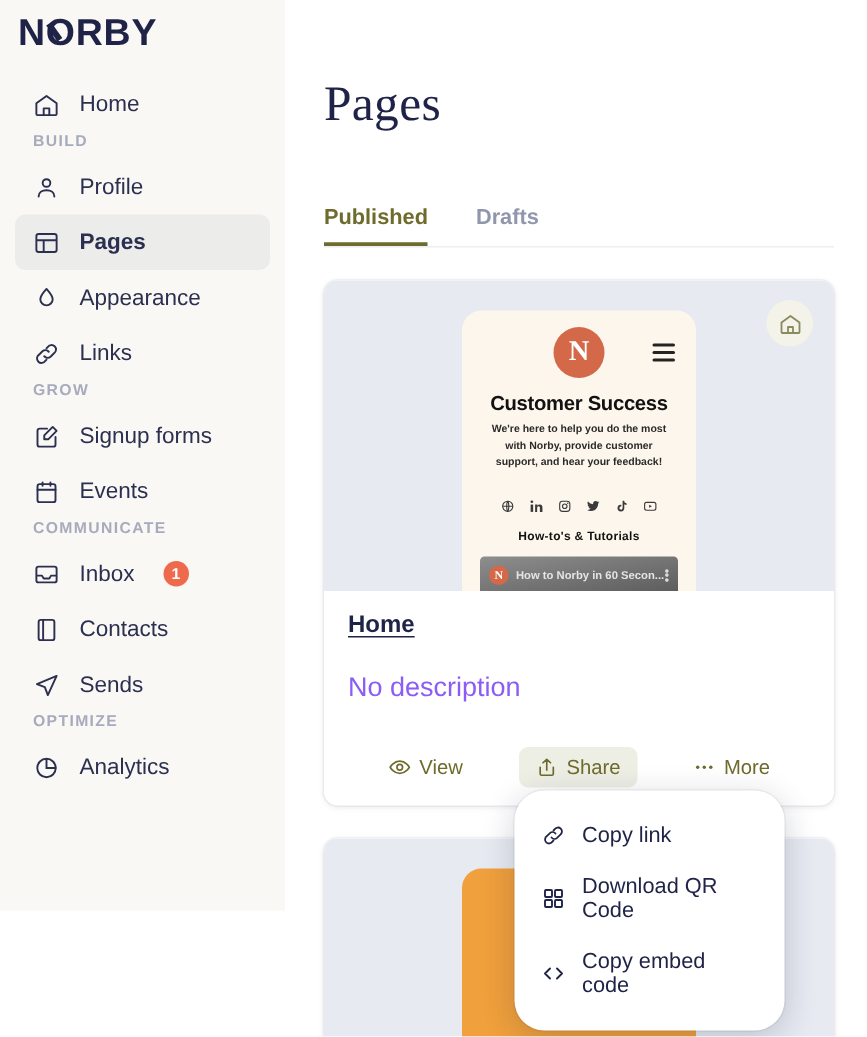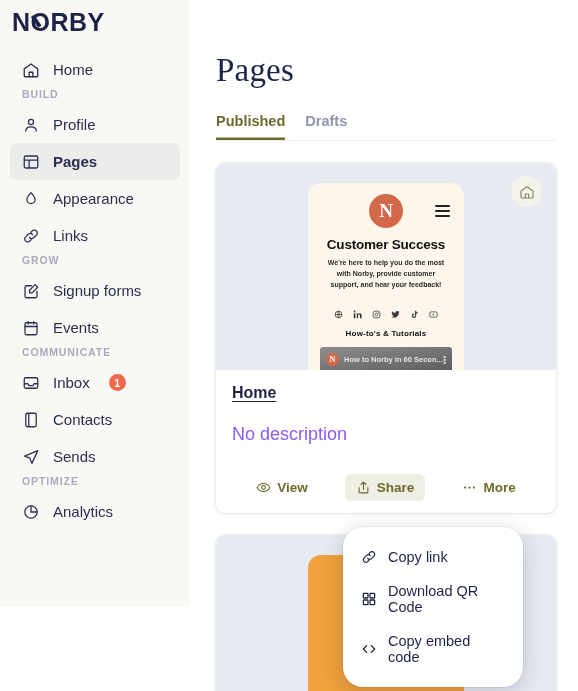--- a/index.html
+++ b/index.html
@@ -91,22 +91,22 @@
   .page-title {
     font-family: "Liberation Serif", serif;
     font-size: 33px;
     color: #1f2347;
     margin: 52px 0 0 0;
     font-weight: 400;
     letter-spacing: 0.2px;
   }
   .tabs {
     display: flex;
-    gap: 20px;
-    margin-top: 24px;
+    gap: 32px;
+    margin-top: 48px;
     border-bottom: 1px solid #eceef2;
     position: relative;
   }
   .tab {
     font-size: 14.5px;
     padding-bottom: 11px;
     cursor: pointer;
     color: #9096ab;
     font-weight: 600;
   }
@@ -196,21 +196,21 @@
     text-underline-offset: 3px; cursor: pointer; display: inline-block;
   }
   .card-desc { font-size: 18px; color: #8b5cf6; margin-top: 22px; }
   .card-actions {
     display: flex; align-items: center; justify-content: center; gap: 26px;
     padding: 9px 0 12px; margin-top: 12px;
   }
   .act {
     display: flex; align-items: center; gap: 6px;
     font-size: 13.5px; color: #6f6b2c; cursor: pointer;
-    padding: 6px 11px; border-radius: 6px; font-weight: bold;
+    padding: 6px 11px; border-radius: 6px;
   }
   .act.highlight { background: #edeee4; }
   .act svg { display:block; }
 
   
   .preview-orange {
     height: 207px; background: #e7eaf1; display: flex; justify-content: center; overflow: hidden;
   }
   .phone-orange {
     width: 156px; margin-top: 20px; background: #f0a03c;

